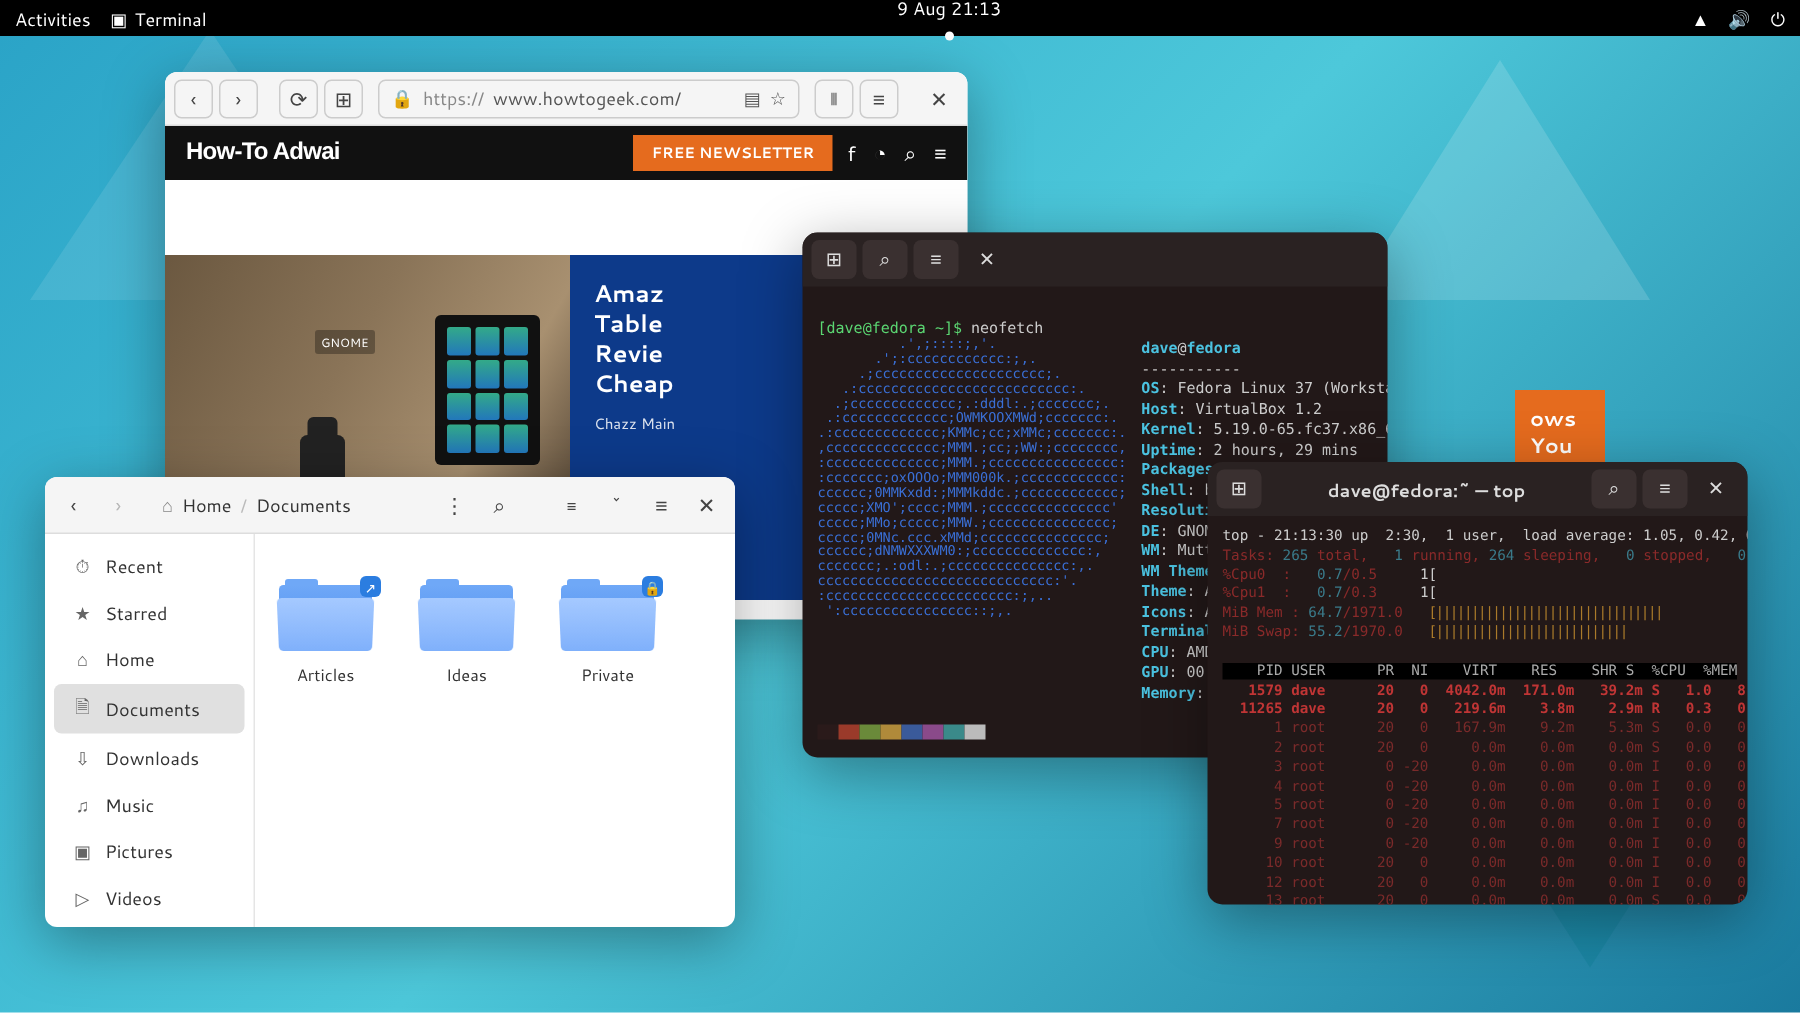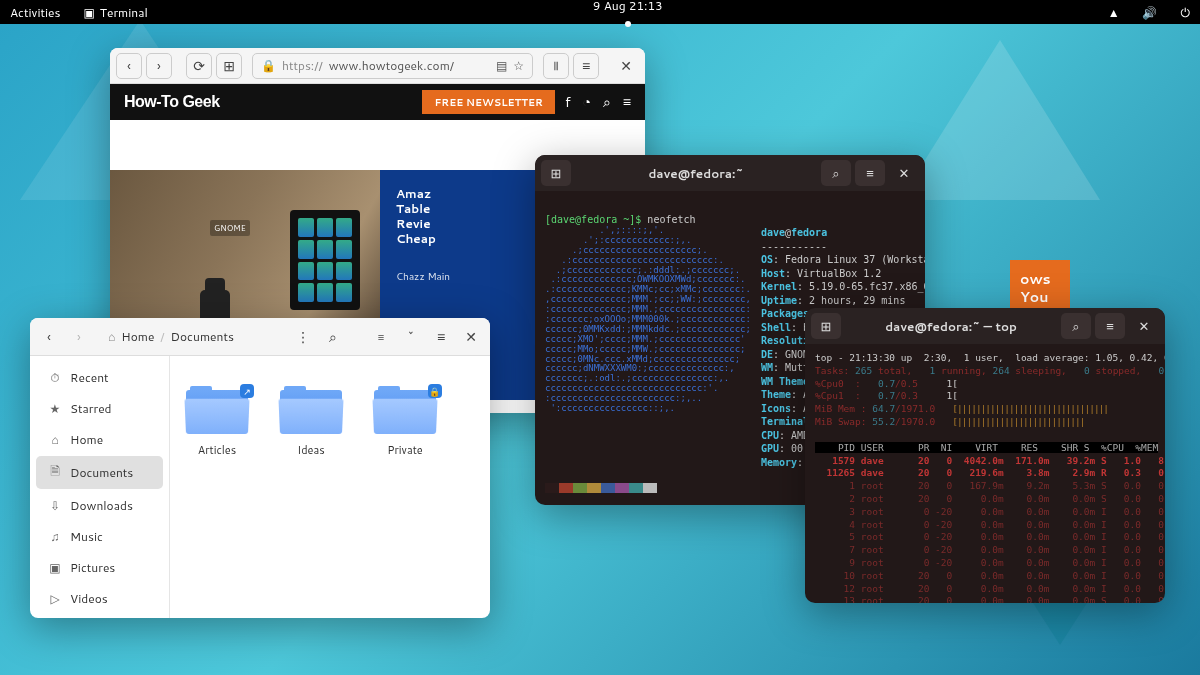--- a/index.html
+++ b/index.html
@@ -19,21 +19,21 @@
   .t4 { border-left: 90px solid transparent; border-right: 90px solid transparent; border-top: 140px solid rgba(0,120,140,0.25); bottom: 30px; right: 50px; }
   .t5 { border-left: 70px solid transparent; border-right: 70px solid transparent; border-bottom: 110px solid rgba(255,255,255,0.08); top: 300px; left: 500px; }
 
   
   .topbar {
     position: absolute; top: 0; left: 0; right: 0;
     height: 24px; background: #000; color: #fff;
     display: flex; align-items: center; font-size: 12px;
     padding: 0 10px;
   }
-  .topbar .left, .topbar .right { display: flex; align-items: center; gap: 23px; }
+  .topbar .left, .topbar .right { display: flex; align-items: center; gap: 13px; }
   .topbar .left span, .topbar .right span { display: flex; align-items: center; gap: 5px; }
   .topbar .center { flex: 1; text-align: center; }
   .topbar .center span { display: inline-flex; align-items: center; gap: 7px; flex-direction: column; }
   .dot { width: 6px; height: 6px; border-radius: 50%; background: #fff; display: inline-block; }
 
   
   .window {
     position: absolute; background: #fff; border-radius: 8px;
     box-shadow: 0 10px 40px rgba(0,0,0,0.35);
     overflow: hidden;
@@ -79,21 +79,21 @@
   .tablet { position: absolute; right: 20px; top: 40px; width: 70px; height: 100px; background: #111; border-radius: 4px; display: grid; grid-template-columns: repeat(3,1fr); grid-template-rows: repeat(4,1fr); gap: 3px; padding: 8px; }
   .tablet div { background: linear-gradient(#3a8,#27b); border-radius: 2px; }
   .speaker { position:absolute; left: 90px; bottom: 60px; width: 30px; height: 50px; background: #222; border-radius: 5px 5px 3px 3px; }
   .speaker:before { content:''; position:absolute; top:-12px; left:5px; width:20px; height:12px; background:#222; border-radius:4px 4px 0 0; }
   .homepod { position:absolute; left:50px; bottom:55px; width:22px; height:22px; background:#eee; border-radius:50%; }
   .shelf { position:absolute; bottom:30px; left:20px; right:20px; height:30px; background:#7a5a3a; border-radius:2px; }
   .upload-badge { position:absolute; top:50px; left:100px; font-size:8px; color:#fff; background:rgba(0,0,0,0.3); padding:2px 4px; border-radius:2px; }
   .article-side {
     flex: 1; background: #0d3a8a; color: #fff; padding: 16px;
   }
-  .article-side h3 { font-size: 12px; line-height: 1.25; margin-bottom: 23px; }
+  .article-side h3 { font-size: 16px; line-height: 1.25; margin-bottom: 10px; }
   .article-side .author { font-size: 10px; opacity: 0.85; }
   .side-tease {
     position: absolute; right: 130px; top: 260px; width: 60px;
     background: #e56b1e; color: #fff; font-size: 14px; font-weight: bold;
     padding: 10px; line-height: 1.3;
   }
 
   
   .files { top: 318px; left: 30px; width: 460px; height: 300px; }
   .files .titlebar { height: 38px; }
@@ -201,21 +201,21 @@
       <span>▤</span>
       <span>☆</span>
     </div>
     <div class="tb-btn sq" style="font-size:11px;">⫴</div>
     <div class="tb-btn sq">≡</div>
     <div style="width:6px"></div>
     <div class="tb-btn">✕</div>
   </div>
   <div class="browser-body">
     <div class="site-header">
-      <span class="site-logo">How-To Geek</span>
+      <span class="site-logo">How-To Adwai</span>
       <span class="tb-spacer"></span>
       <span class="newsletter-btn">FREE NEWSLETTER</span>
       <span class="site-icons">
         <span>f</span>
         <span>◔</span>
         <span>⌕</span>
         <span>≡</span>
       </span>
     </div>
     <div style="height:50px;background:#fff"></div>
@@ -341,21 +341,20 @@
           </div>
           <span>Private</span>
         </div>
       </div>
   </div>
 </div>
 
 <div class="window term term1">
   <div class="term-titlebar">
     <div class="term-ic">⊞</div>
-    <div class="term-title">dave@fedora:~</div>
     <div class="term-ic">⌕</div>
     <div class="term-ic">≡</div>
     <div class="term-ic plain">✕</div>
   </div>
   <div class="term-body">
 <span class="prompt-green">[dave@fedora ~]$ </span><span>neofetch</span>
 <div class="cols">
 <div class="ascii" id="ascii-art">          .',;::::;,'.
        .';:cccccccccccc:;,.
      .;ccccccccccccccccccccc;.

